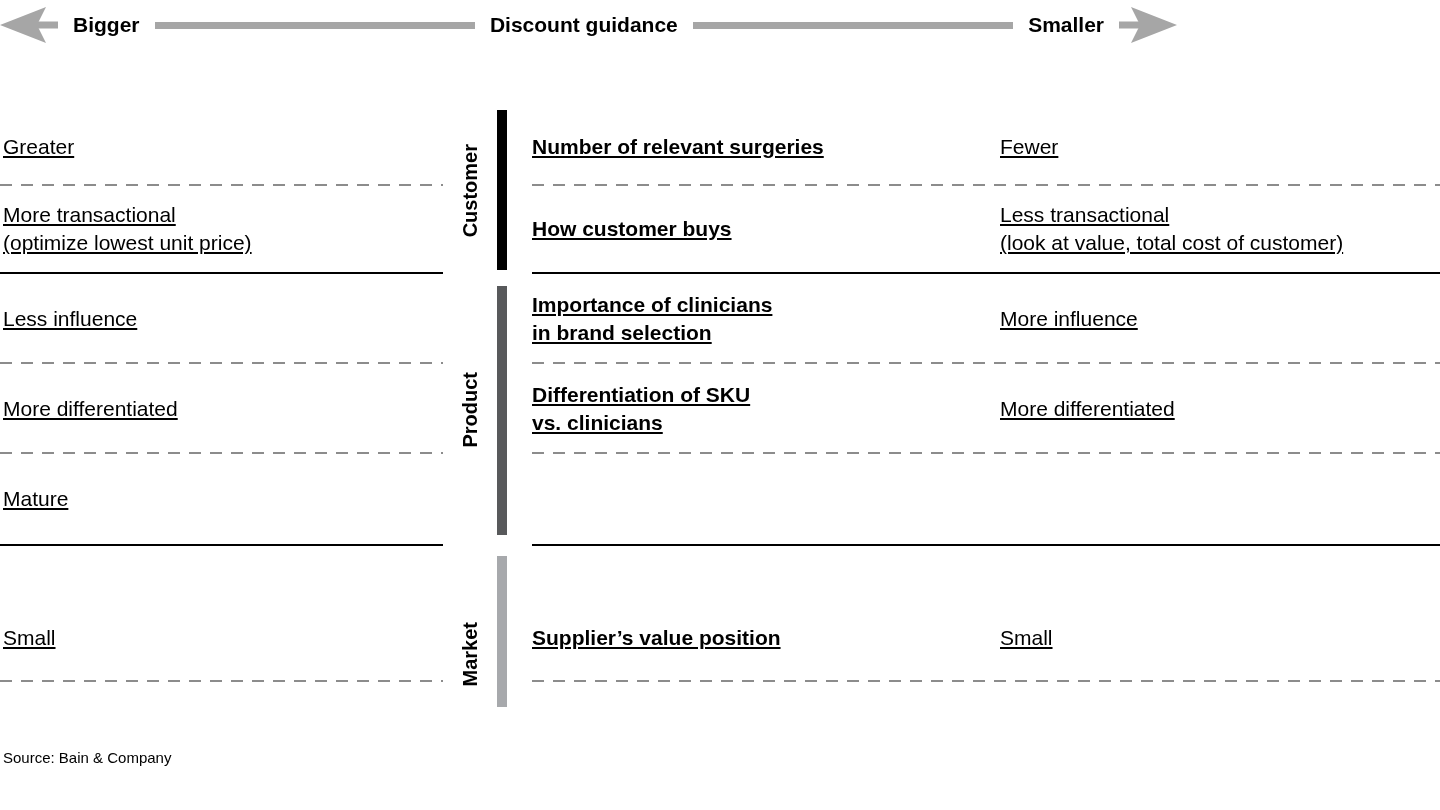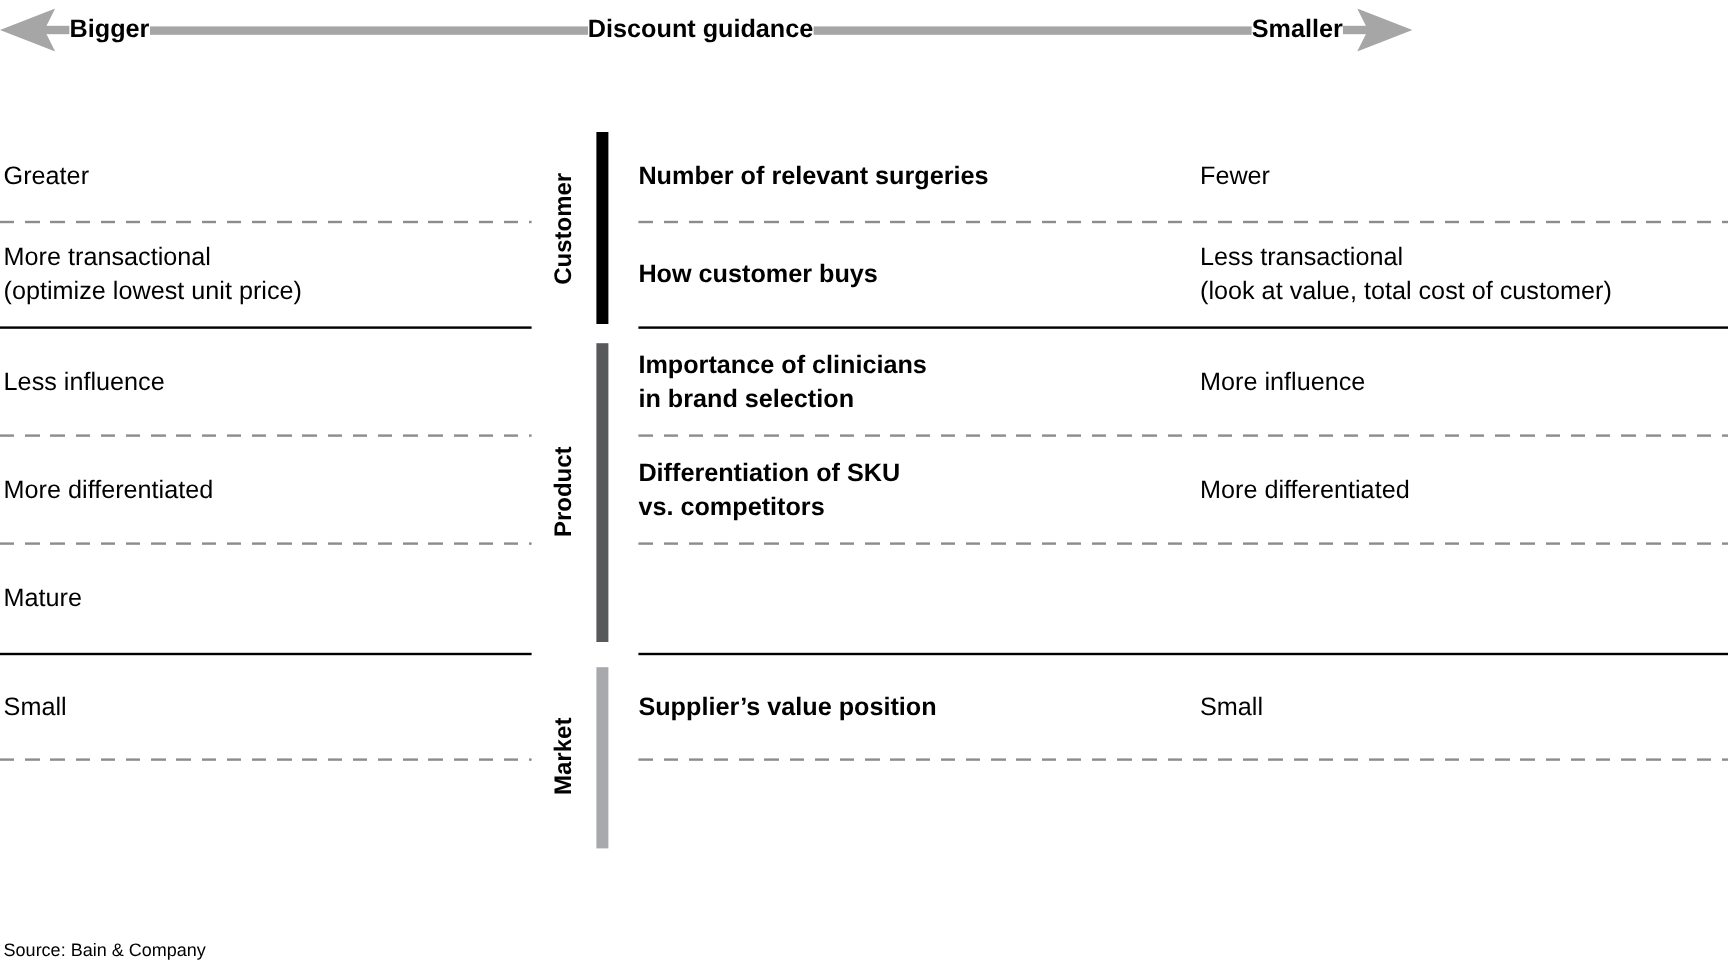--- a/index.html
+++ b/index.html
@@ -10,20 +10,21 @@
     background: #fff;
     font-family: "Liberation Sans", "DejaVu Sans", sans-serif;
     color: #000;
     overflow: hidden;
   }
 
   
   .guidance-header {
     display: flex;
     align-items: center;
+    column-gap: 15px;
     height: 50px;
     width: 1177px;
   }
   .guidance-header .hlabel {
     font-size: 21px;
     font-weight: bold;
     white-space: nowrap;
   }
   .guidance-header .hline {
     flex: 1 1 auto;
@@ -54,50 +55,51 @@
   .vbar { position: absolute; left: 0; width: 10px; }
   .sec-customer .vbar { top: 2px;  height: 160px; }
   .sec-product  .vbar { top: 12px; height: 249px; }
   .sec-market   .vbar { top: 10px; height: 151px; }
 
   .row {
     position: relative;
     display: flex;
     align-items: center;
     box-sizing: border-box;
+    text-decoration: underline;
   }
   .row.dashed-after::after {
     content: "";
     position: absolute;
     left: 0; right: 0; bottom: 0;
     height: 2px;
     background: repeating-linear-gradient(90deg, #8c8c8c 0 12px, transparent 12px 21px);
   }
 
   .sec-customer .row.r1 { height: 78px; }
   .sec-customer .row.r2 { height: 86px; }
   .sec-product  .row    { height: 90px; }
-  .sec-market   .row.r1 { height: 88px; }
+  .sec-market   .row.r1 { height: 88px; margin-top: 48px; }
   .sec-market   .row.r2 { height: 80px; }
 
   .cell {
     font-size: 21px;
     line-height: 1.35;
     white-space: pre-line;
   }
   .left-col .cell { padding-left: 3px; }
 
   .right-col .row { display: grid; grid-template-columns: 468px auto; align-items: center; }
   .criterion { font-weight: bold; }
 
   
   .source-note {
     position: absolute;
     left: 3px;
-    top: 784px;
+    top: 749px;
     font-size: 15px;
   }
 </style>
 </head>
 <body>
 
 <div class="page">
 
   <div class="guidance-header">
     <svg class="arrow-svg" width="58" height="36" viewBox="0 0 58 36">
@@ -167,21 +169,21 @@
       </div>
       <div class="gap-col"></div>
       <div class="right-col">
         <div class="row dashed-after">
           <span class="cell criterion">Importance of clinicians
 in brand selection</span>
           <span class="cell">More influence</span>
         </div>
         <div class="row dashed-after">
           <span class="cell criterion">Differentiation of SKU
-vs. competitors</span>
+vs. clinicians</span>
           <span class="cell">More differentiated</span>
         </div>
       </div>
     </section>
 
     <section class="band sec-market">
       <div class="left-col">
         <div class="row r1 dashed-after">
           <span class="cell">Small</span>
         </div>

